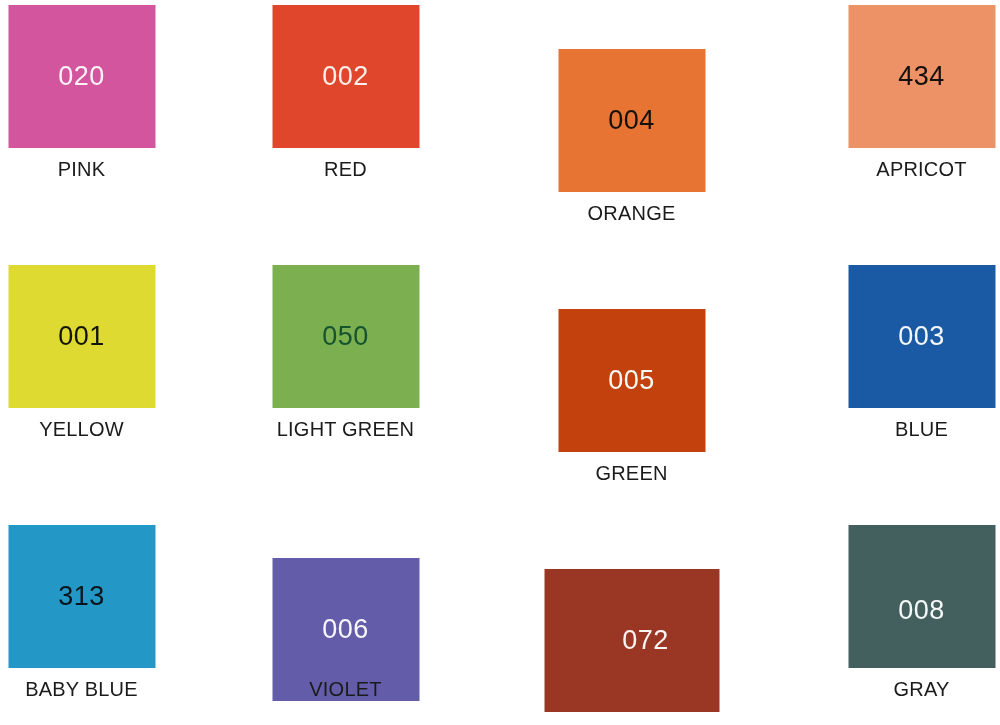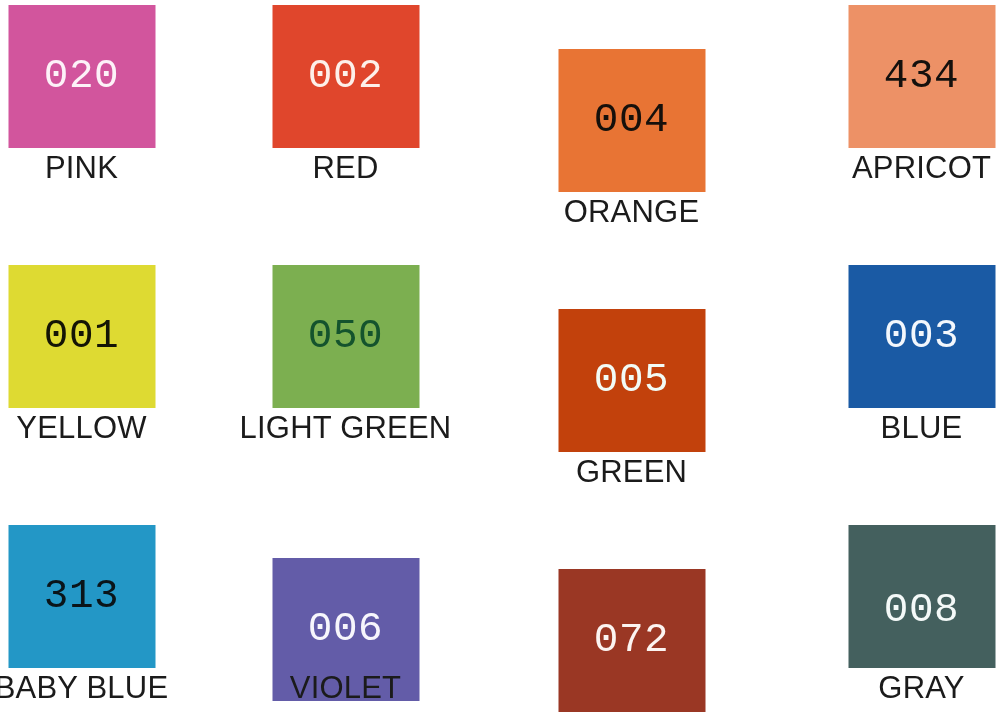--- a/index.html
+++ b/index.html
@@ -49,36 +49,36 @@
     left: 50%;
     transform: translateX(-50%);
     width: 147px;
     height: 143px;
     display: flex;
     align-items: center;
     justify-content: center;
   }
 
   .swatch-code {
-    font-family: Liberation Mono, monospace;
-    font-size: 41px;
+    font-family: Liberation Sans, sans-serif;
+    font-size: 27px;
     font-weight: 400;
     letter-spacing: 0.5px;
     line-height: 1;
     user-select: none;
   }
 
   .swatch-name {
     position: absolute;
-    top: 151px;
+    top: 158px;
     left: 50%;
     transform: translateX(-50%);
     white-space: nowrap;
     font-family: "Liberation Sans", sans-serif;
-    font-size: 31px;
+    font-size: 20px;
     font-weight: 400;
     letter-spacing: 0.2px;
     color: #1b1b1b;
     line-height: 1.1;
     user-select: none;
   }
 </style>
 </head>
 <body>
 
@@ -145,21 +145,21 @@
       </div>
       <div class="swatch-name" style="color: rgb(27, 27, 27);">BABY BLUE</div>
     </div>
     <div class="swatch-cell col-1">
       <div class="swatch-chip" style="background: rgb(99, 92, 168); margin-top: 33px;">
         <span class="swatch-code" style="color: rgb(247, 246, 252);">006</span>
       </div>
       <div class="swatch-name" style="color: rgb(27, 27, 27);">VIOLET</div>
     </div>
     <div class="swatch-cell col-2">
-      <div class="swatch-chip" style="background: rgb(154, 55, 36);">
+      <div class="swatch-chip" style="background: rgb(154, 55, 36); padding-left: 28px;">
         <span class="swatch-code" style="color: rgb(252, 244, 241);">072</span>
       </div>
     </div>
     <div class="swatch-cell col-3">
       <div class="swatch-chip" style="background: rgb(68, 96, 94);">
         <span class="swatch-code" style="color: rgb(244, 249, 248); margin-top: 28px;">008</span>
       </div>
       <div class="swatch-name" style="color: rgb(27, 27, 27);">GRAY</div>
     </div>
   </div>

